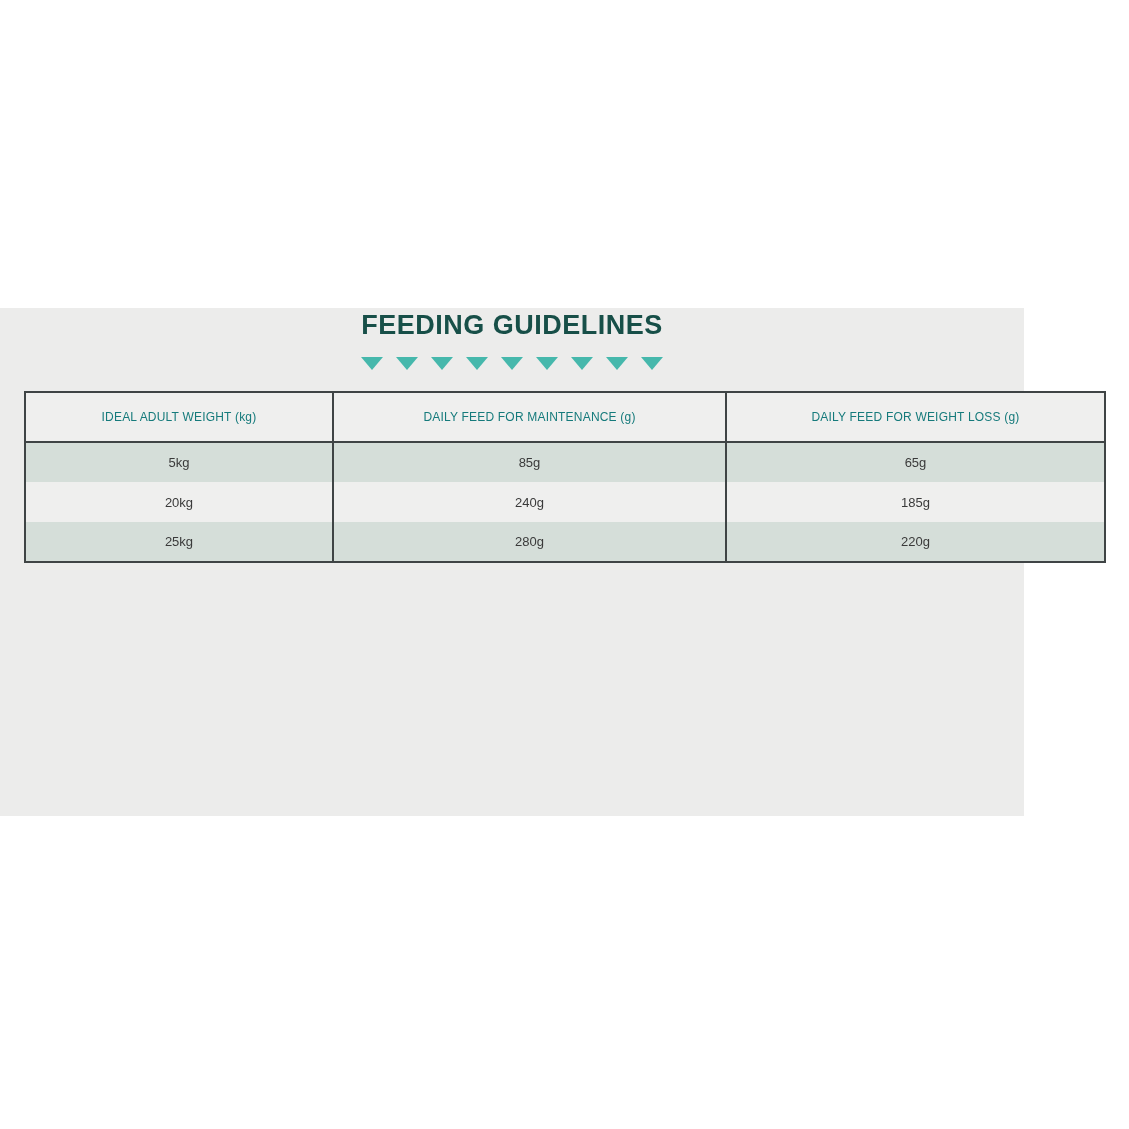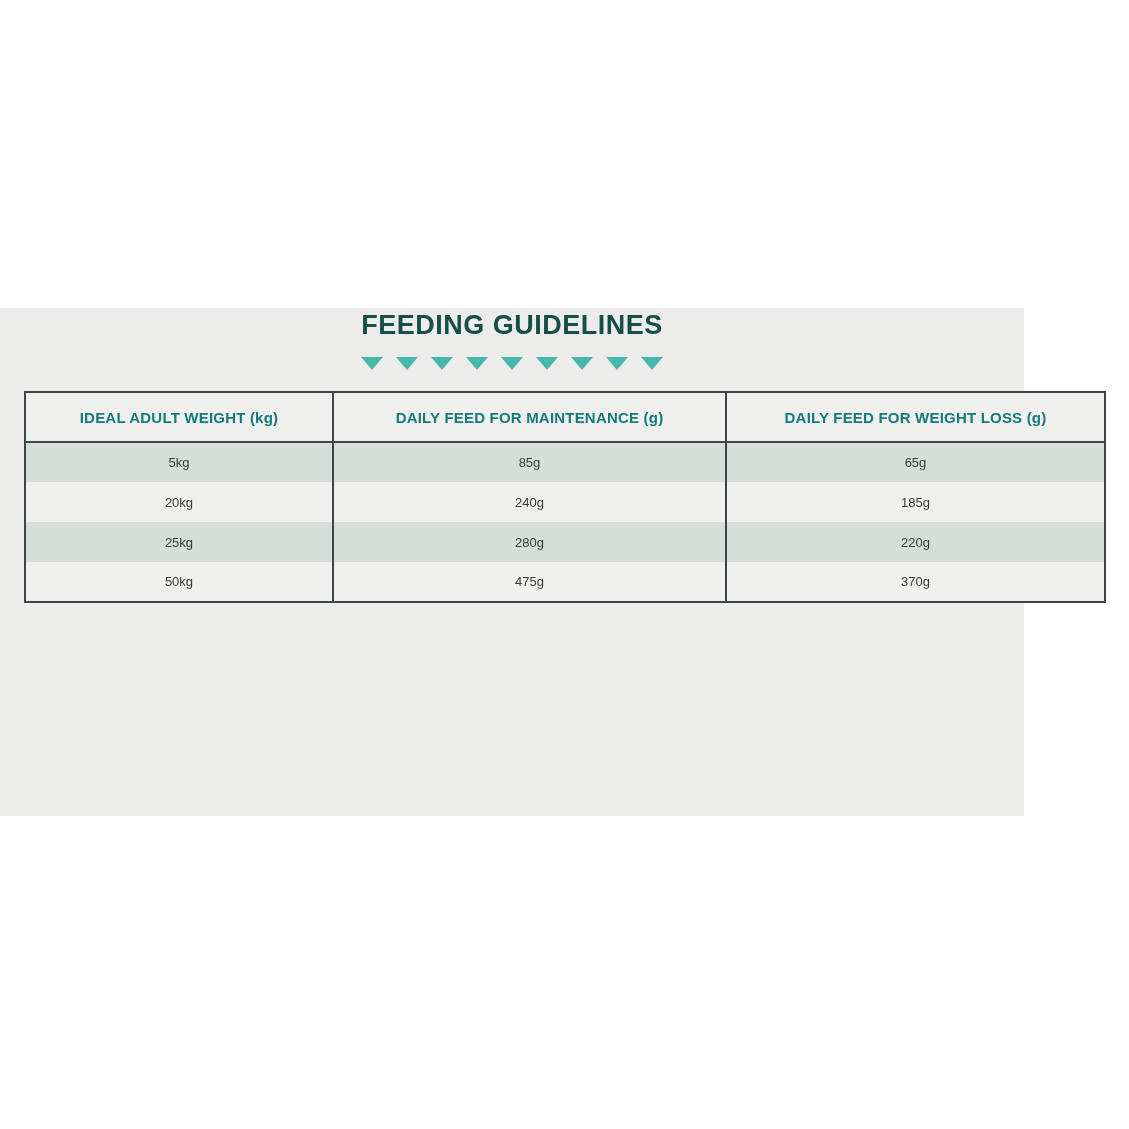--- a/index.html
+++ b/index.html
@@ -76,22 +76,22 @@
     text-align: center;
     vertical-align: middle;
     border-left: 2px solid var(--table-border);
     padding: 0;
   }
   table.feeding th:first-child, table.feeding td:first-child { border-left: none; }
   table.feeding thead th {
     height: 50px;
     background: var(--row-background);
     color: var(--header-text);
-    font-size: 15px;
-    font-weight: 700;
+    font-size: 12px;
+    font-weight: 400;
     letter-spacing: 0.2px;
     border-bottom: 2px solid var(--table-border);
   }
   table.feeding tbody td {
     height: 40px;
     font-size: 13px;
     color: var(--cell-text);
   }
   table.feeding tbody tr:nth-child(odd) td { background: var(--row-alt-background); }
   table.feeding tbody tr:nth-child(even) td { background: var(--row-background); }
@@ -136,20 +136,15 @@
       <tr>
         <td>20kg</td>
         <td>240g</td>
         <td>185g</td>
       </tr>
       <tr>
         <td>25kg</td>
         <td>280g</td>
         <td>220g</td>
       </tr>
-      <tr>
-        <td>50kg</td>
-        <td>475g</td>
-        <td>370g</td>
-      </tr>
     </tbody>
   </table>
 </div>
 
 </body></html>

